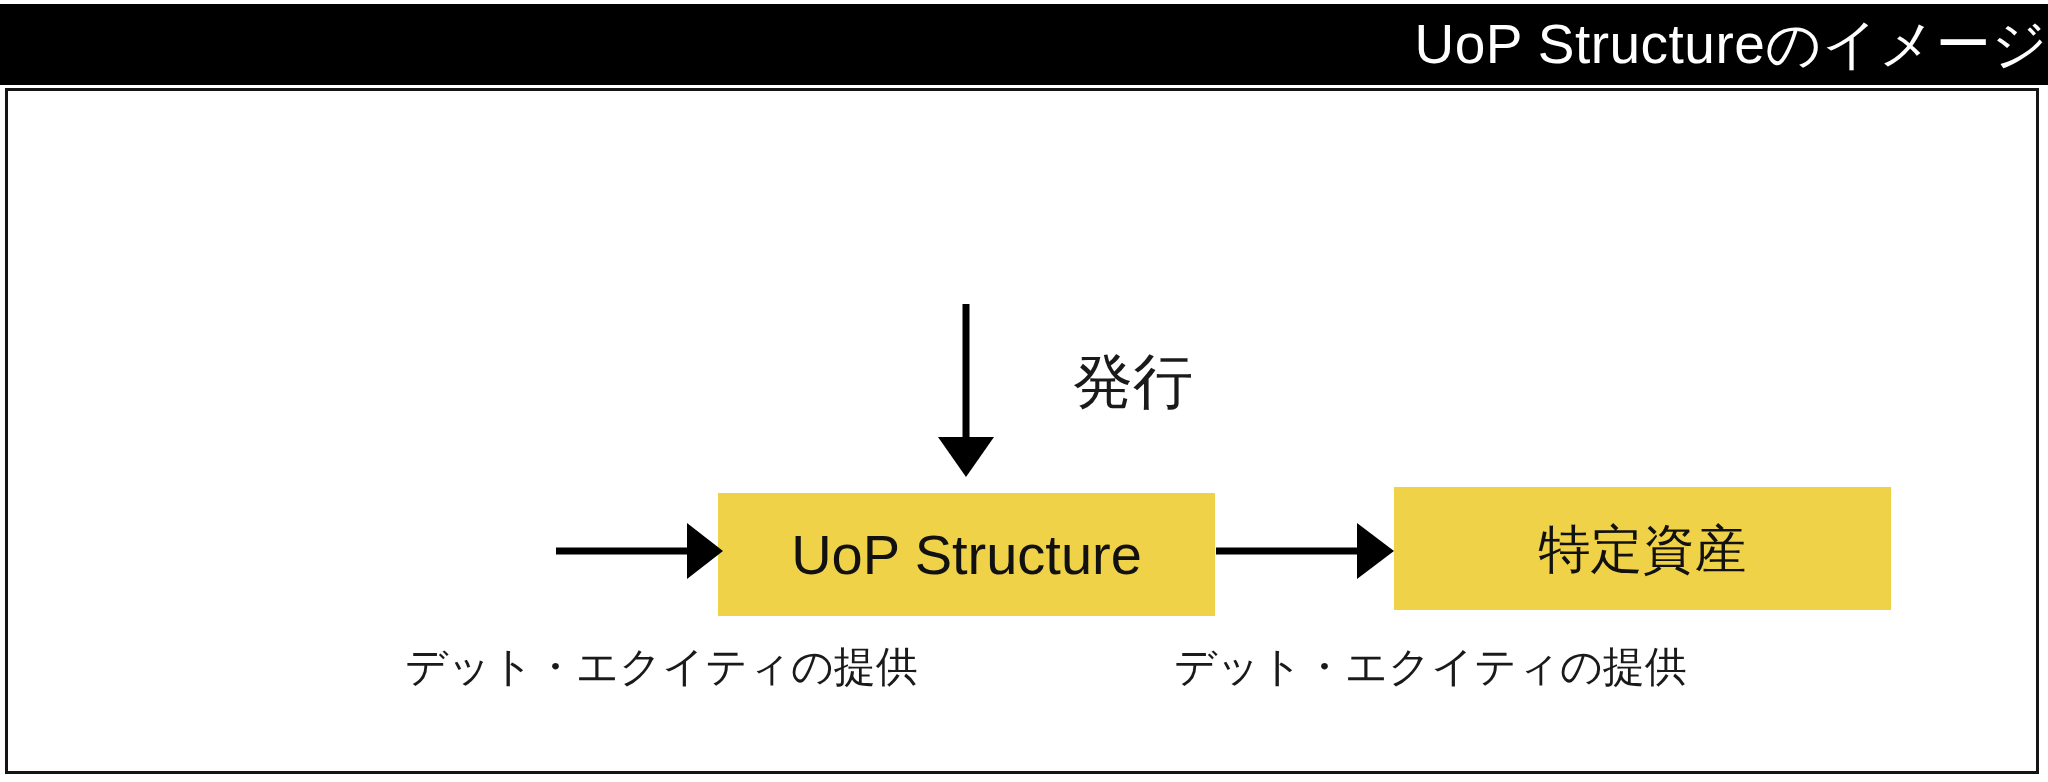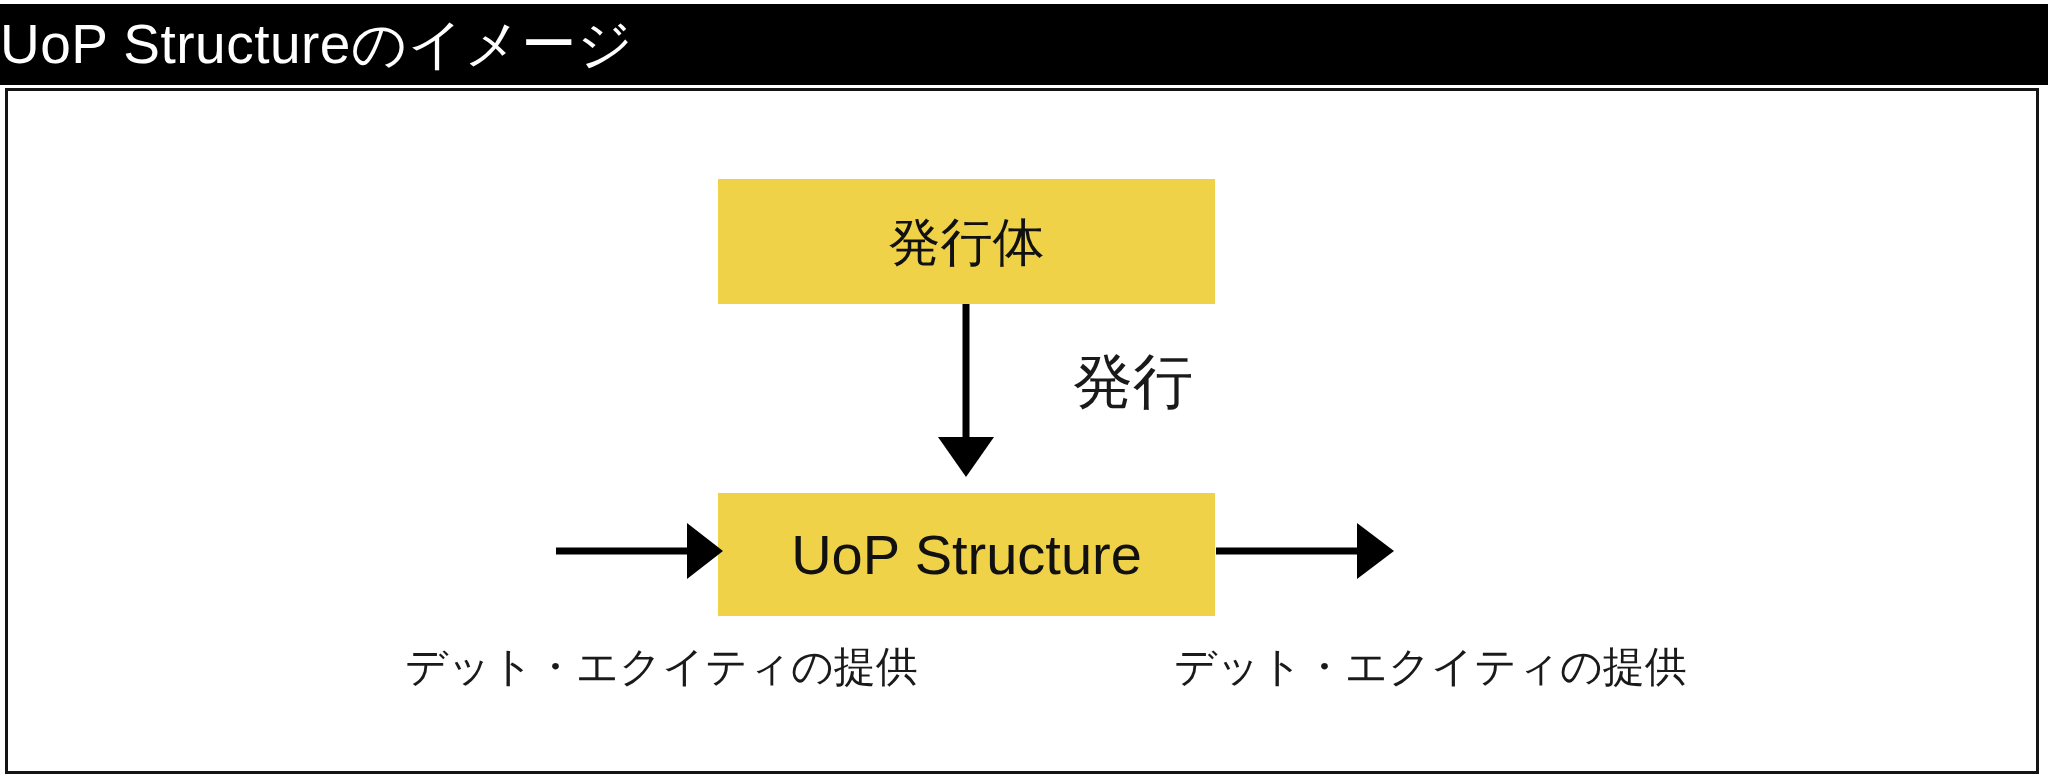--- a/index.html
+++ b/index.html
@@ -21,21 +21,21 @@
   
   .title-bar {
     position: absolute;
     left: 0;
     top: 4px;
     width: 2048px;
     height: 81px;
     background: #000000;
     display: flex;
     align-items: center;
-    justify-content: flex-start;
+    justify-content: flex-end;
   }
   .title-text {
     color: #ffffff;
     font-size: 55px;
     font-weight: 400;
     letter-spacing: 0.5px;
     line-height: 1;
     white-space: nowrap;
   }
 
@@ -99,29 +99,29 @@
 <body>
 
 <div id="canvas">
 
   <div class="title-bar">
     <div class="title-text">UoP Structureのイメージ</div>
   </div>
 
   <div class="content-frame"></div>
 
-  <div class="node node-issuer">
-    <span class="node-label">発行体</span>
-  </div>
 
 
   <div class="node node-uop">
     <span class="node-label">UoP Structure</span>
   </div>
 
+  <div class="node node-asset">
+    <span class="node-label">特定資産</span>
+  </div>
 
   <svg class="arrow-layer" viewBox="0 0 2048 782">
 
     <g>
       <line x1="966" y1="304" x2="966" y2="440" stroke="#000000" stroke-width="7"></line>
       <polygon points="938,437 994,437 966,477" fill="#000000"></polygon>
     </g>
 
     <g>
       <line x1="556" y1="551" x2="690" y2="551" stroke="#000000" stroke-width="7"></line>

